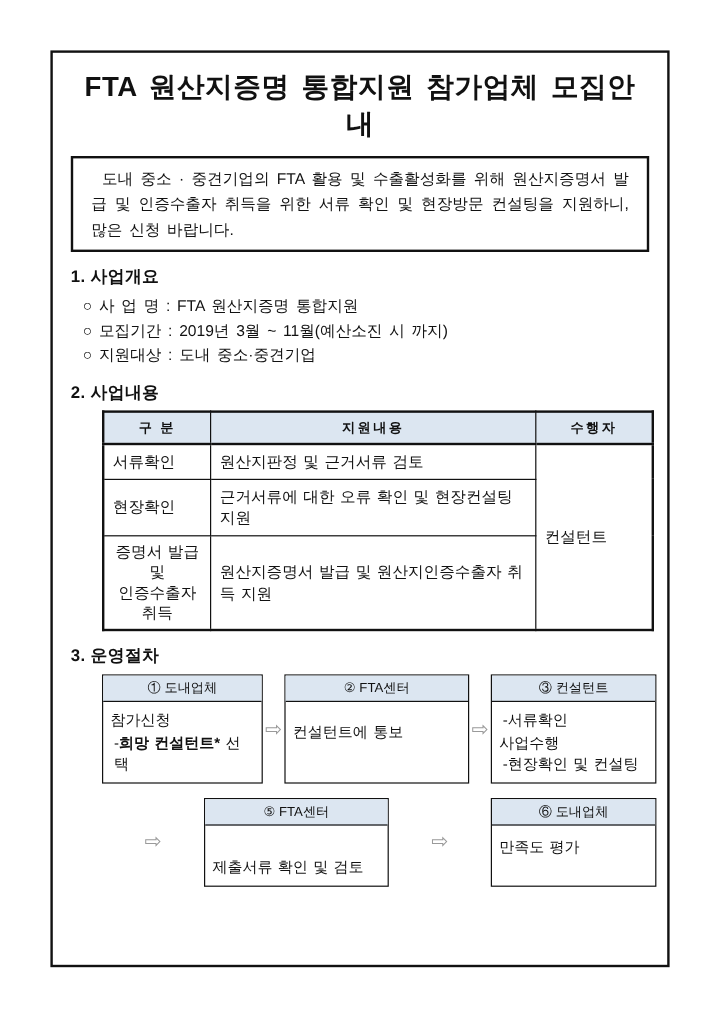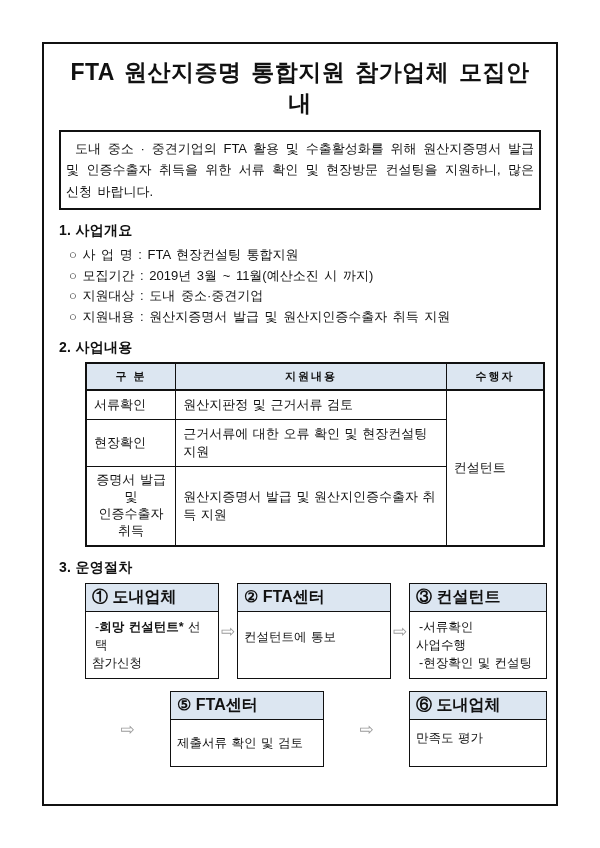--- a/index.html
+++ b/index.html
@@ -29,21 +29,21 @@
     text-align: center;
     font-size: 23px;
     font-weight: 800;
     letter-spacing: 0.5px;
     margin-top: 5px;
     word-spacing: 3px;
   }
   .intro-box {
     margin-top: 11px;
     border: 2px solid var(--border-color);
-    padding: 6px 5px;
+    padding: 6px 15px;
     font-size: 13px;
     line-height: 1.65;
     text-align: justify;
     text-indent: 9px;
     word-spacing: 2px;
   }
   .sec-heading {
     font-size: 14px;
     font-weight: 700;
     margin: 12px 0 5px 0;
@@ -95,24 +95,25 @@
     width: 462px;
   }
   .flow-row.second { margin-top: 12px; }
   .fbox { border: 1.5px solid var(--border-color); background: #fff; display: flex; flex-direction: column; }
   .fbox.b1, .fbox.b4 { width: 134px; }
   .fbox.b2, .fbox.b5 { width: 154px; }
   .fbox.b3, .fbox.b6 { width: 138px; }
   .fbox-head {
     background: var(--header-bg);
     border-bottom: 1.5px solid var(--border-color);
-    font-size: 16px;
-    font-weight: 700;
+    font-size: 11px;
+    font-weight: 400;
     padding: 3px 6px;
     white-space: nowrap;
+    text-align: center;
   }
   .fbox-body {
     padding: 6px 6px;
     font-size: 12.5px;
     line-height: 1.45;
     flex: 1;
     word-spacing: 1px;
   }
   .row1 .fbox-body { min-height: 62px; }
   .row2 .fbox-body { min-height: 46px; }
@@ -133,24 +134,23 @@
 
 <div class="doc">
 
   <div class="title">FTA 원산지증명 통합지원 참가업체 모집안내</div>
 
   <div class="intro-box">
     <span>도내 중소 · 중견기업의 FTA 활용 및 수출활성화를 위해 원산지증명서 발급 및 인증수출자 취득을 위한 서류 확인 및 현장방문 컨설팅을 지원하니, 많은 신청 바랍니다.</span>
   </div>
 
   <div class="sec-heading">1. 사업개요</div>
-  <div class="item">○ 사 업 명 : FTA 현장컨설팅 통합지원</div>
+  <div class="item">○ 사 업 명 : FTA 원산지증명 통합지원</div>
   <div class="item">○ 모집기간 : 2019년 3월 ~ 11월(예산소진 시 까지)</div>
   <div class="item">○ 지원대상 : 도내 중소·중견기업</div>
-  <div class="item">○ 지원내용 : 원산지증명서 발급 및 원산지인증수출자 취득 지원</div>
 
   <div class="sec-heading">2. 사업내용</div>
   <table class="support">
     <colgroup>
       <col style="width:90px">
         <col style="width:272px">
         <col style="width:98px">
     </colgroup>
     <tbody>
         <tr>
@@ -174,22 +174,22 @@
     </tr>
   </tbody>
     </table>
 
   <div class="sec-heading">3. 운영절차</div>
 
   <div class="flow-row row1">
     <div class="fbox b1">
       <div class="fbox-head">① 도내업체</div>
       <div class="fbox-body">
+        <span class="fline">참가신청</span>
         <span class="fline indent"><span>-</span><span class="bold">희망 컨설턴트*</span><span> 선택</span></span>
-        <span class="fline">참가신청</span>
       </div>
     </div>
     <div class="arrow">⇨</div>
     <div class="fbox b2">
       <div class="fbox-head">② FTA센터</div>
       <div class="fbox-body"><span style="display:inline-block;margin-top:10px">컨설턴트에 통보</span></div>
     </div>
     <div class="arrow">⇨</div>
     <div class="fbox b3">
       <div class="fbox-head">③ 컨설턴트</div>
@@ -198,21 +198,21 @@
         <span class="fline">사업수행</span>
         <span class="fline indent">-현장확인 및 컨설팅</span>
       </div>
     </div>
   </div>
 
   <div class="flow-row row2 second">
     <div class="arrow">⇨</div>
     <div class="fbox b5">
       <div class="fbox-head">⑤ FTA센터</div>
-      <div class="fbox-body"><span style="display:inline-block;margin-top:8px">제출서류 확인 및 검토</span></div>
+      <div class="fbox-body"><span style="display:inline-block;margin-top:20px">제출서류 확인 및 검토</span></div>
     </div>
     <div class="arrow">⇨</div>
     <div class="fbox b6">
       <div class="fbox-head">⑥ 도내업체</div>
       <div class="fbox-body"><span style="display:inline-block;margin-top:3px">만족도 평가</span></div>
     </div>
   </div>
 
 </div>
 

